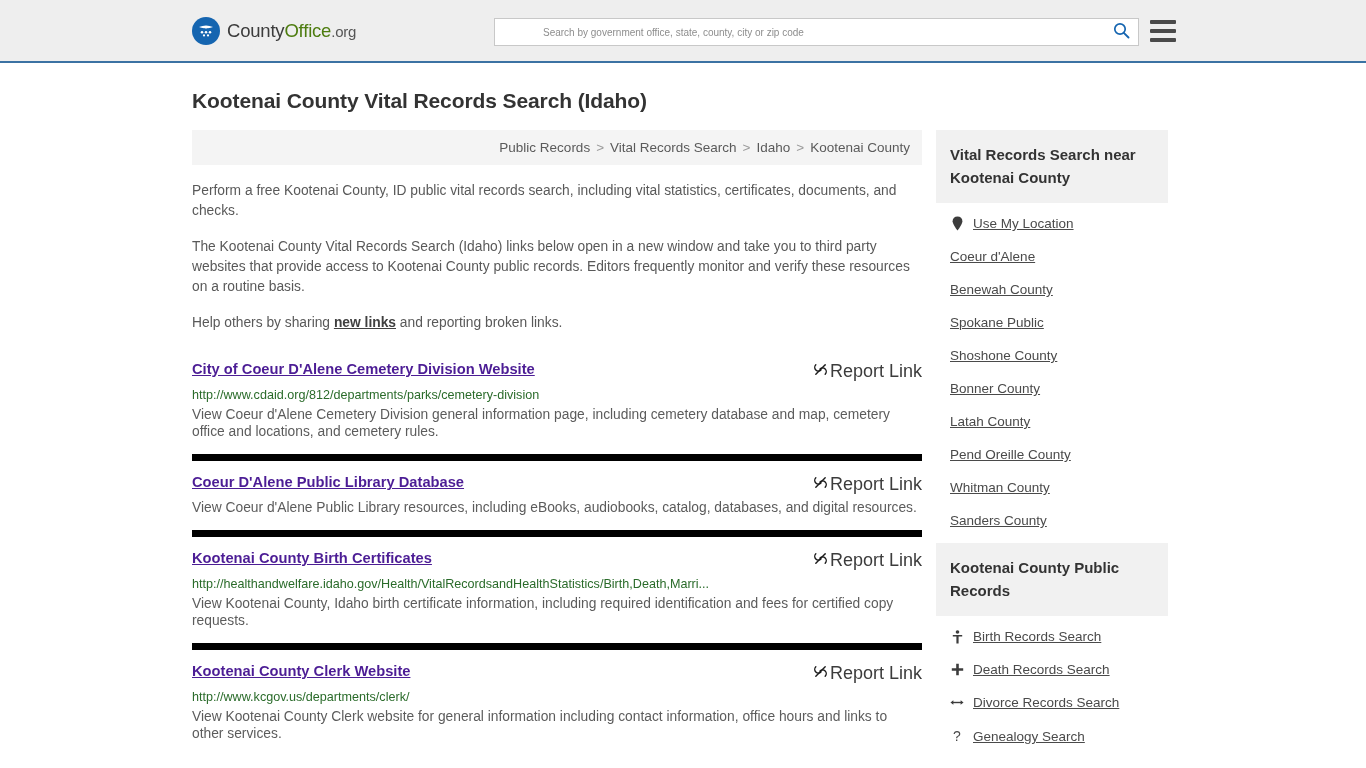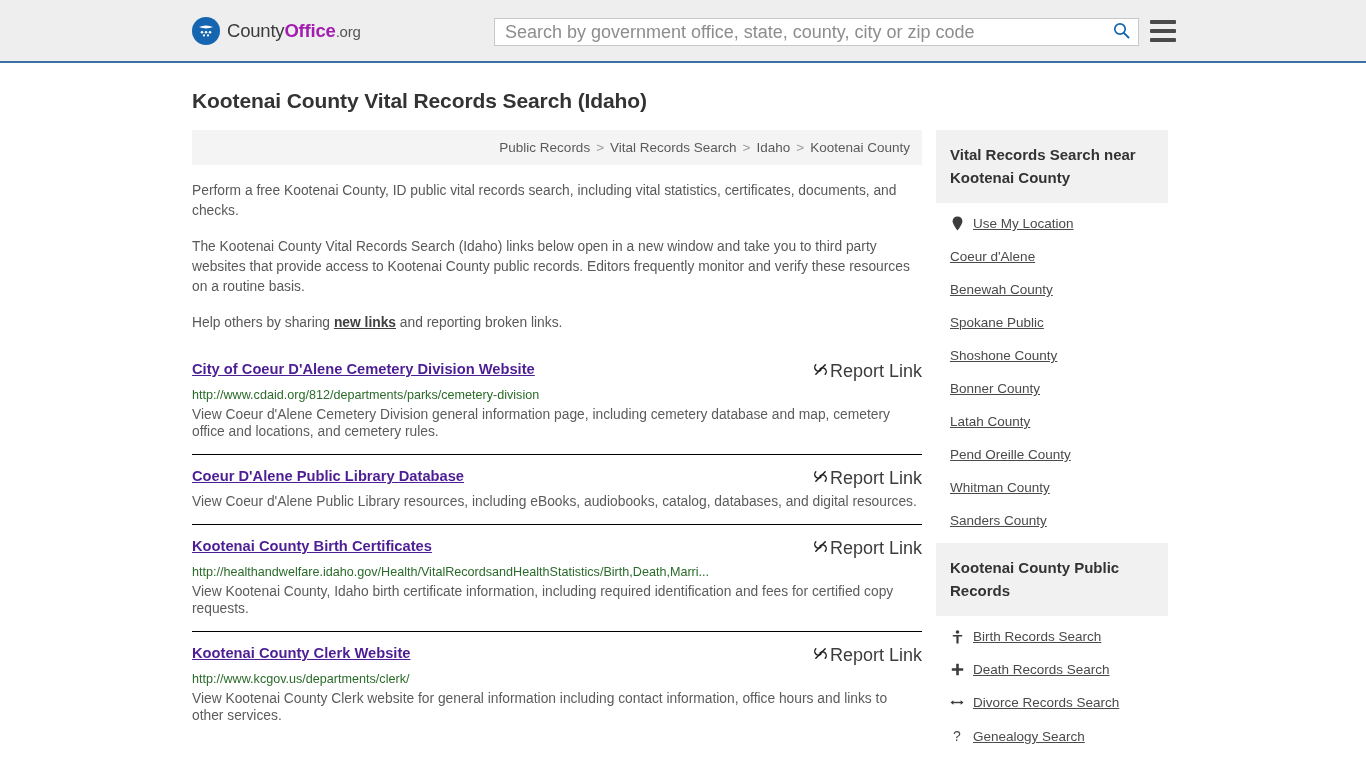--- a/index.html
+++ b/index.html
@@ -36,44 +36,45 @@
     justify-content: center;
     flex-shrink: 0;
   }
   .logo-text {
     margin-left: 7px;
     font-size: 18.5px;
     letter-spacing: -0.2px;
     white-space: nowrap;
   }
   .logo-text .t-county { color: #3c3c3c; }
-  .logo-text .t-office { color: #a21caf; font-weight: bold; }
+  .logo-text .t-office { color: #4d7c0f; font-weight: normal; }
   .logo-text .t-org { color: #555; font-size: 15px; }
 
   .search-wrap {
     position: absolute;
     left: 494px;
     top: 18px;
     width: 645px;
     height: 28px;
     background: #ffffff;
     border: 1px solid #c8c8c8;
     display: flex;
     align-items: center;
   }
   .search-input {
     flex: 1;
     border: 0;
     outline: none;
     height: 100%;
     padding: 0 10px;
-    font-size: 18px;
+    font-size: 10px;
     font-family: "Liberation Sans", sans-serif;
     color: #333;
     background: transparent;
+    margin-left: 38px;
   }
   .search-input::placeholder { color: #8d8d8d; }
   .search-btn {
     width: 34px; height: 100%;
     border: 0; background: transparent;
     display: flex; align-items: center; justify-content: center;
     cursor: pointer; padding: 0;
   }
   .menu-btn {
     position: absolute;
@@ -127,21 +128,21 @@
     font-size: 13.8px;
     line-height: 20px;
     color: #595959;
     margin: 16px 0 0 0;
   }
   .intro a { color: #404040; text-decoration: underline; font-weight: bold; }
 
   
   .results { margin-top: 24px; }
   .result {
-    border-top: 1px solid #000000;
+    border-top: 7px solid #000000;
     padding: 13px 0 14px 0;
   }
   .result:first-child { border-top: 0; padding-top: 4px; }
   .result-head {
     display: flex;
     justify-content: space-between;
     align-items: flex-start;
   }
   .result-title {
     font-size: 14.7px;

